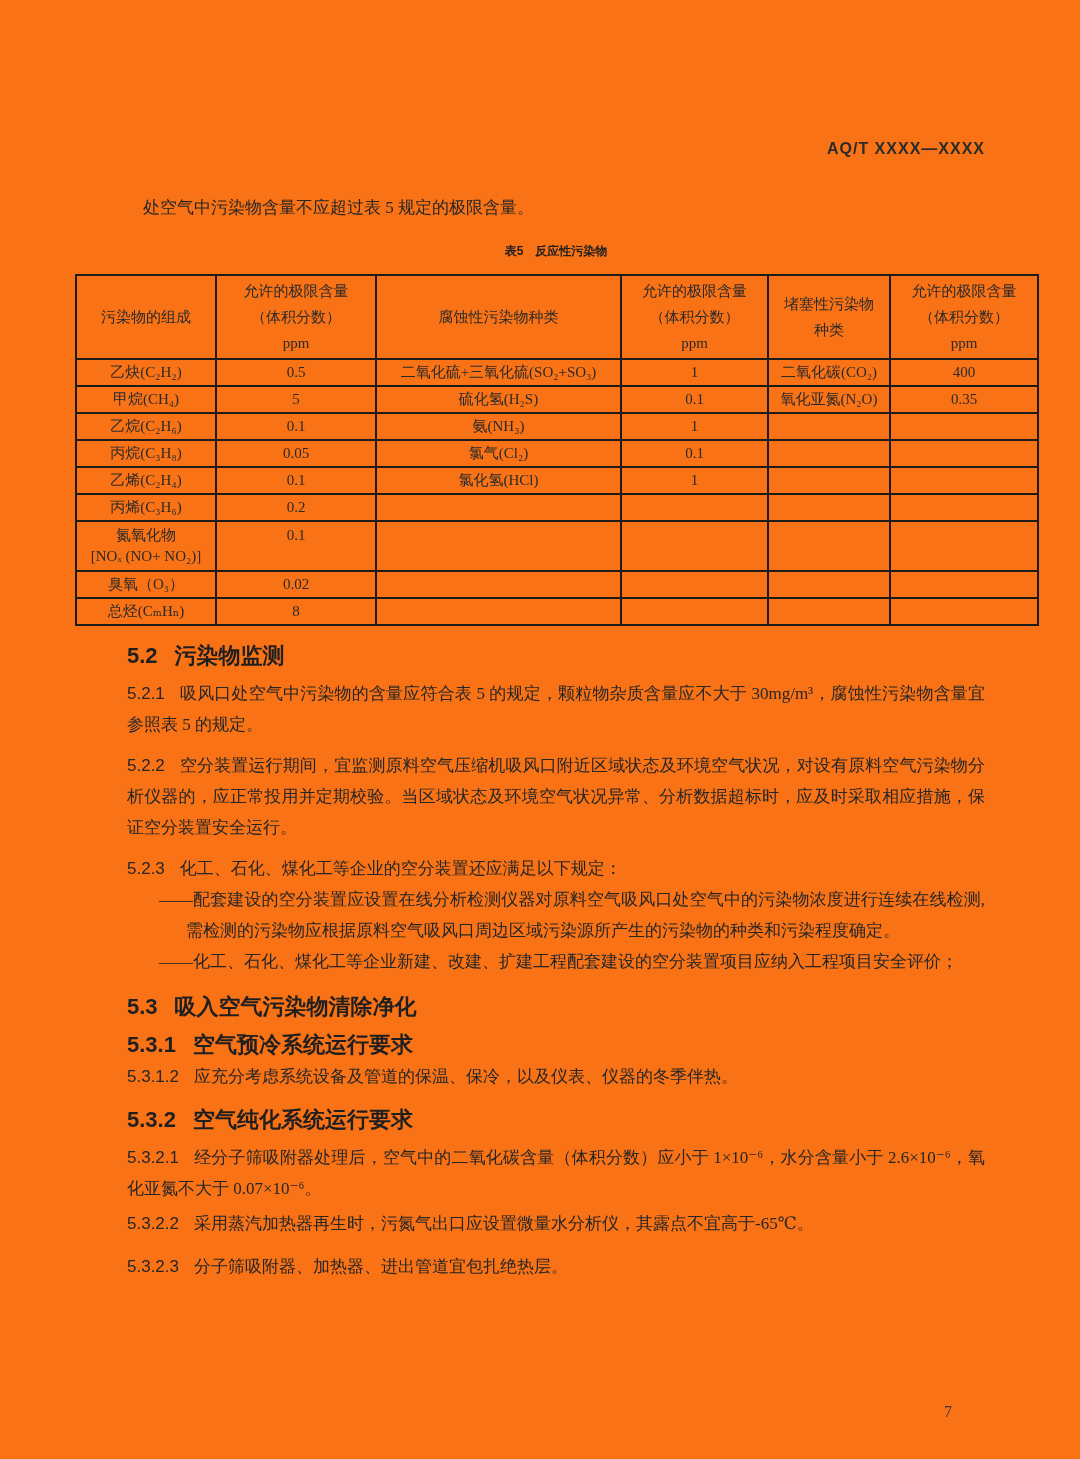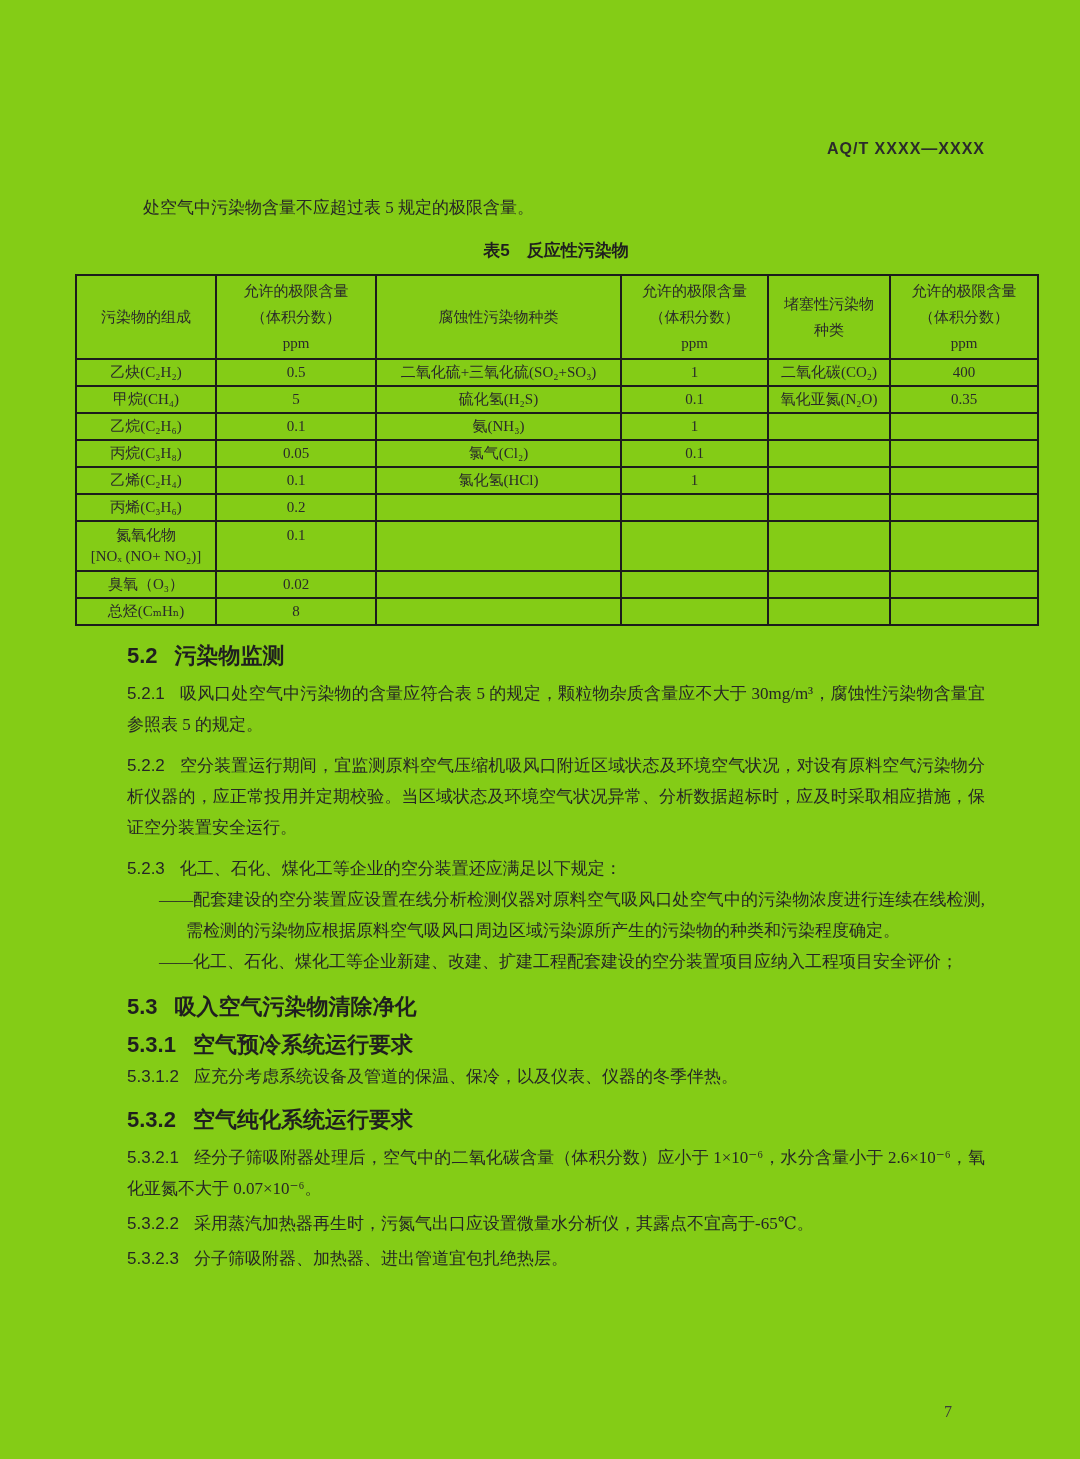--- a/index.html
+++ b/index.html
@@ -1,39 +1,39 @@
 <!DOCTYPE html>
 <html><head>
 <meta charset="utf-8">
 <style>
   html, body { margin:0; padding:0; background:#f3f3f3; }
   .page {
     position:relative;
     width:1080px; height:1459px;
     margin:0 auto;
-    background:#84cc16;
+    background:#f97316;
     box-sizing:border-box;
     padding:176px 95px 0 127px;
     font-family:"Liberation Serif","DejaVu Serif",serif;
     color:#262626;
     font-size:17px;
     line-height:31px;
     overflow:hidden;
   }
   .doc-code {
     position:absolute; top:133px; right:95px;
     font-family:"Liberation Sans","DejaVu Sans",sans-serif;
     font-weight:bold; font-size:16px; letter-spacing:1px;
     color:#2b2b2b;
   }
   .intro { margin:16px; text-align:justify; }
   .table-title {
     text-align:center;
     font-family:"Liberation Sans","DejaVu Sans",sans-serif;
-    font-weight:bold; font-size:17px;
+    font-weight:bold; font-size:12px;
     margin:13px 0 0 -52px; width:962px;
     line-height:24px;
     color:#1f1f1f;
   }
   .data-table {
     border-collapse:collapse; table-layout:fixed;
     width:962px; margin:11px 0 0 -52px;
     font-size:15px; line-height:21px;
     text-align:center; color:#2a2a2a;
   }
@@ -221,19 +221,19 @@
   </div>
 
   <p class="clause">
     <span class="c-num">5.3.2.1</span><span>经分子筛吸附器处理后，空气中的二氧化碳含量（体积分数）应小于 1×10⁻⁶，水分含量小于 2.6×10⁻⁶，氧化亚氮不大于 0.07×10⁻⁶。</span>
   </p>
 
   <p class="clause" style="margin-top:4px">
     <span class="c-num">5.3.2.2</span><span>采用蒸汽加热器再生时，污氮气出口应设置微量水分析仪，其露点不宜高于-65℃。</span>
   </p>
 
-  <p class="clause" style="margin-top:4px">
+  <p class="clause" style="margin-top:12px">
     <span class="c-num">5.3.2.3</span><span>分子筛吸附器、加热器、进出管道宜包扎绝热层。</span>
   </p>
 
   <div class="page-num">7</div>
 
 </div>
 
 </body></html>

